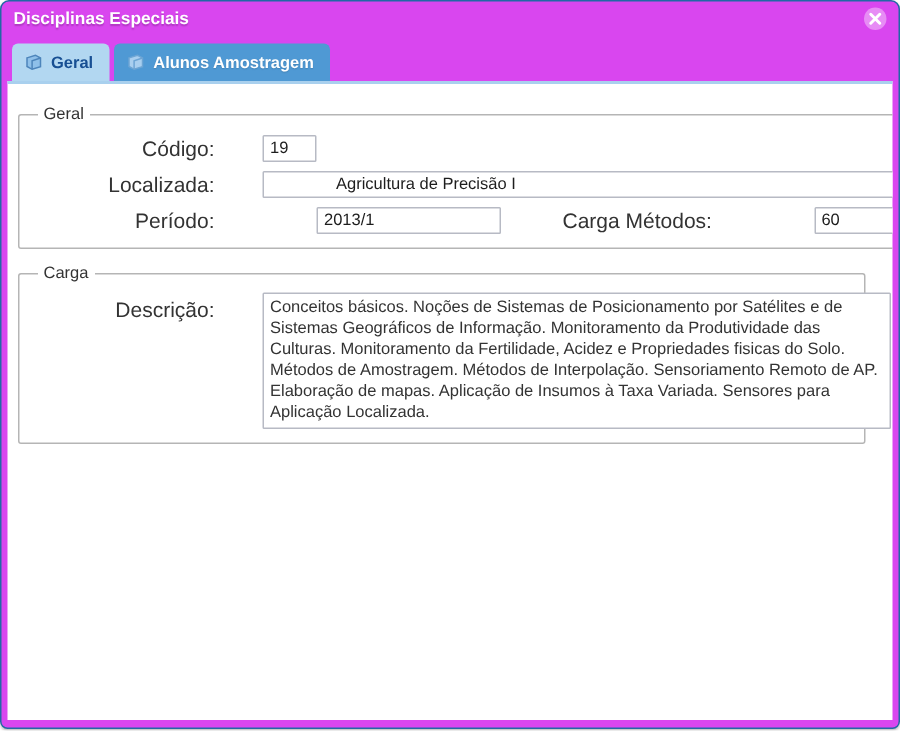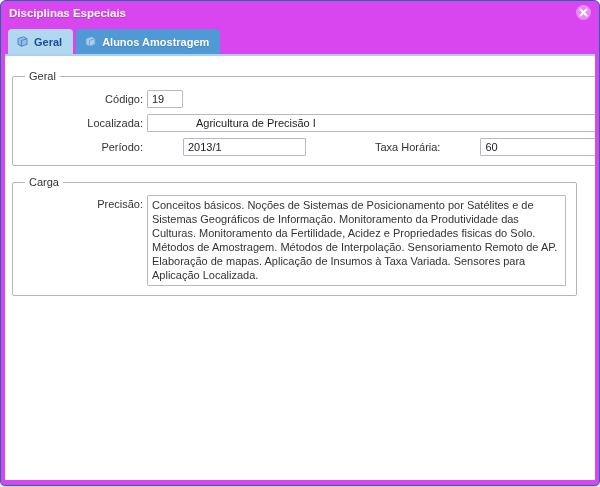--- a/index.html
+++ b/index.html
@@ -84,33 +84,34 @@
     grid-template-columns: 122px 1fr;
     column-gap: 4px;
     align-items: center;
     margin-top: 6px;
   }
   .form-row.split {
     grid-template-columns: 122px 152px 1fr 154px;
     gap: 40px;
   }
   .field-label {
-    font-size: 11px; color: #333333;
+    font-size: 14px; color: #333333;
     text-align: right;
     white-space: nowrap;
   }
   input[type="text"], textarea {
     border: 1px solid #b7bac4;
     background: #ffffff;
     color: #1d1d1d;
     font-family: "Liberation Sans", sans-serif;
     font-size: 11px;
     padding: 2px 4px;
     height: 18px;
     border-radius: 1px;
+    margin-left: 28px;
   }
   input.small { width: 36px; }
   input.full  { width: 100%; padding-left: 48px; }
   input.medium{ width: 123px; }
   input.medium2{ width: 140px; }
   textarea {
     width: 100%;
     height: 91px;
     resize: none;
     line-height: 14px;
@@ -170,28 +171,28 @@
       </div>
 
       <div class="form-row">
         <label class="field-label">Localizada:</label>
         <input type="text" class="full" value="Agricultura de Precisão I" style="">
       </div>
 
       <div class="form-row split">
         <label class="field-label">Período:</label>
         <input type="text" class="medium" value="2013/1" style="">
-        <label class="field-label">Taxa Horária:</label>
+        <label class="field-label">Carga Métodos:</label>
         <input type="text" class="medium2" value="60" style="">
       </div>
     </fieldset>
 
     <fieldset>
       <legend>Carga</legend>
 
       <div class="form-row top-align" style="margin-top:2px;">
-        <label class="field-label">Precisão:</label>
+        <label class="field-label">Descrição:</label>
         <textarea spellcheck="false" style="">Conceitos básicos. Noções de Sistemas de Posicionamento por Satélites e de Sistemas Geográficos de Informação. Monitoramento da Produtividade das Culturas. Monitoramento da Fertilidade, Acidez e Propriedades fisicas do Solo. Métodos de Amostragem. Métodos de Interpolação. Sensoriamento Remoto de AP. Elaboração de mapas. Aplicação de Insumos à Taxa Variada. Sensores para Aplicação Localizada.</textarea>
       </div>
     </fieldset>
 
   </div>
 </div>
 
 </body></html>

